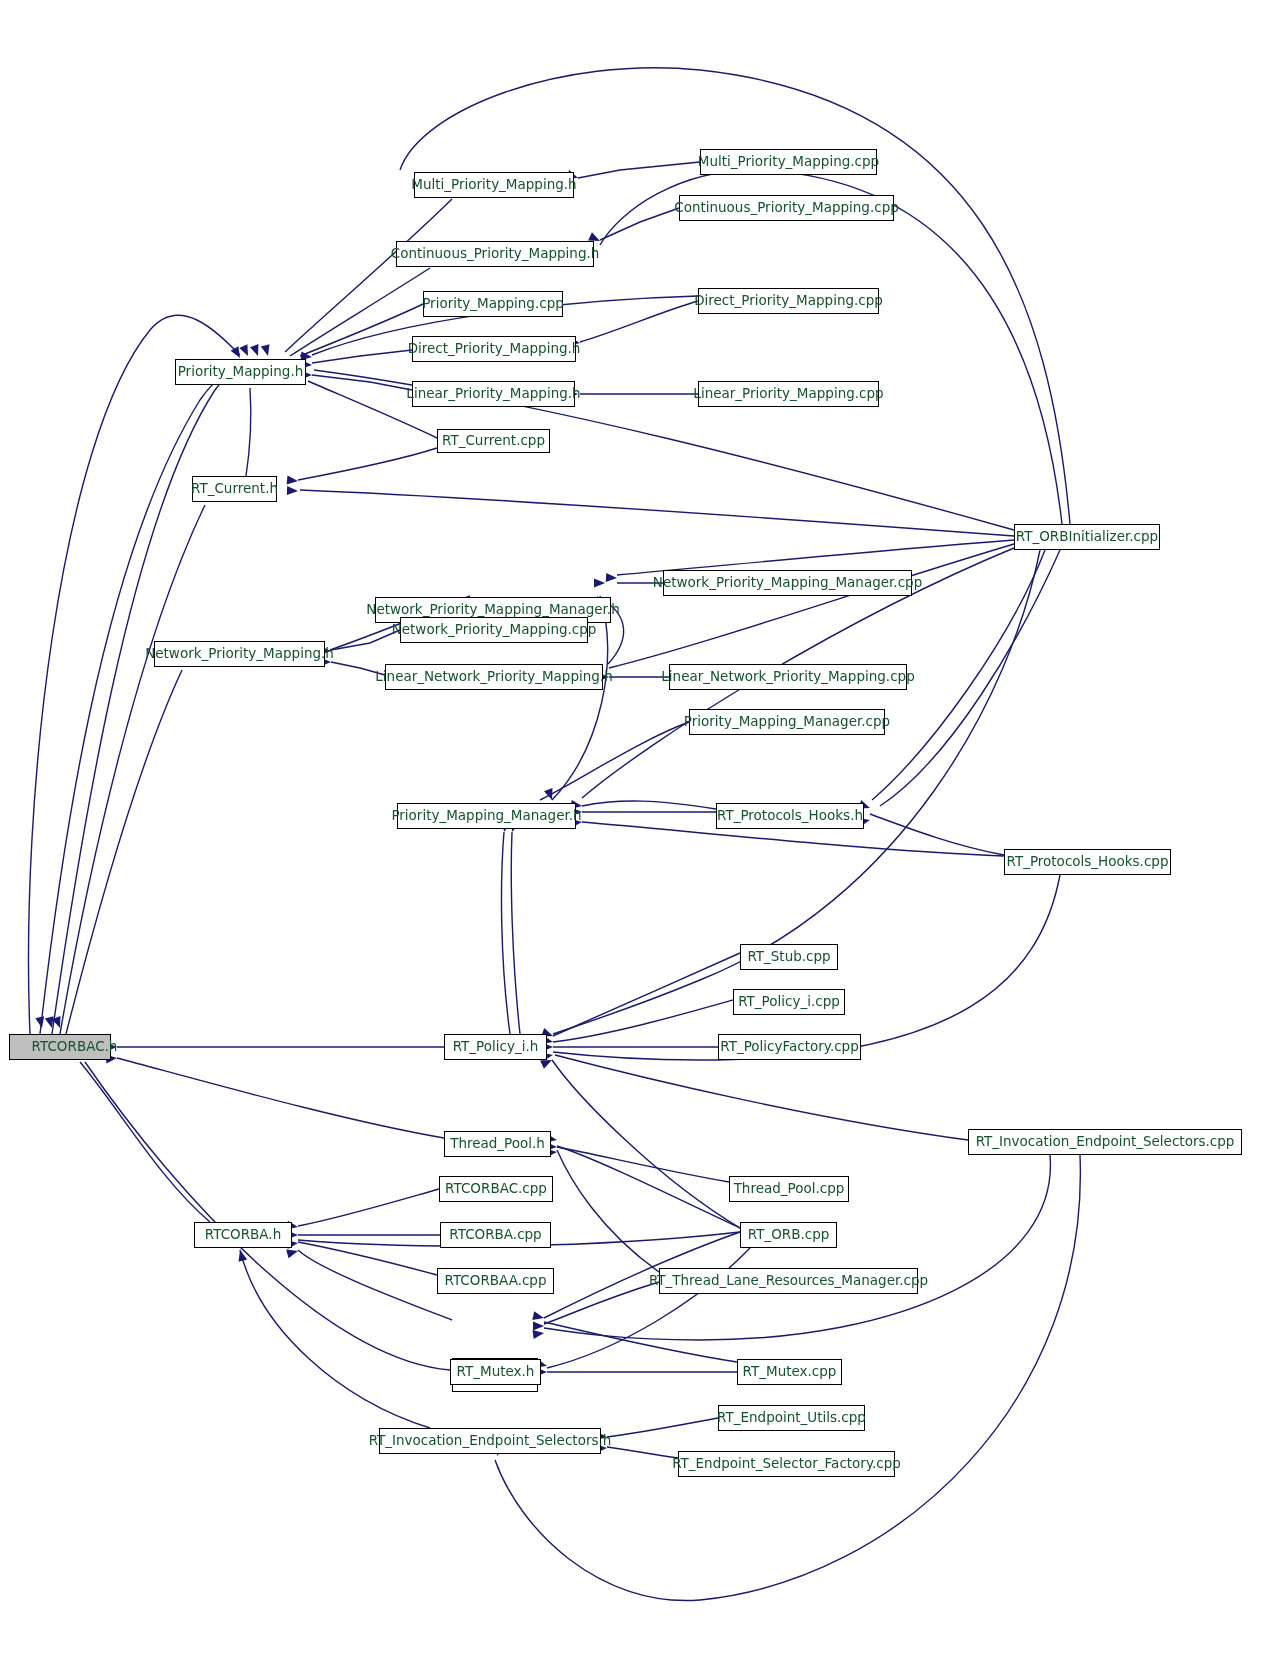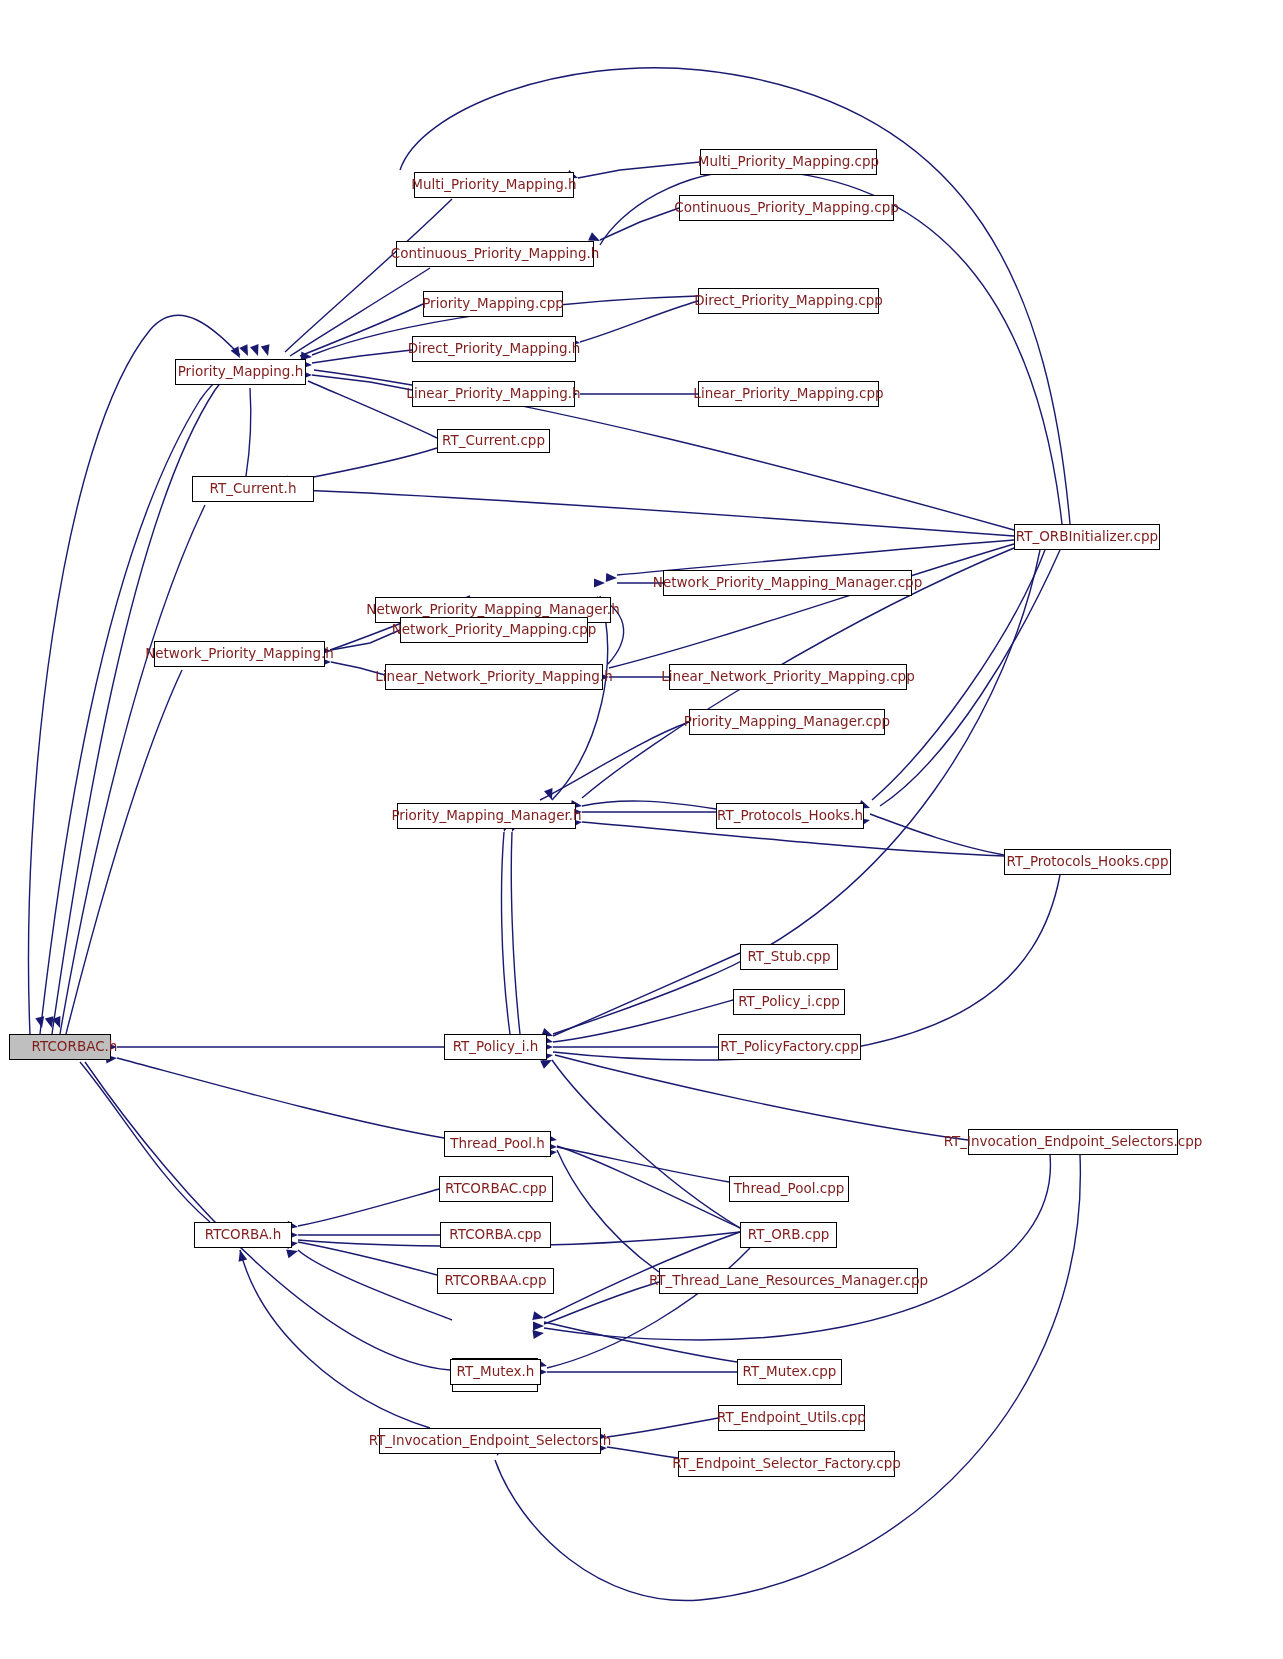--- a/index.html
+++ b/index.html
@@ -31,21 +31,21 @@
   }
   .edge-head {
     fill: #191970;
     stroke: none;
   }
   .node {
     position: absolute;
     box-sizing: border-box;
     border: 1.2px solid #000000;
     background: #ffffff;
-    color: #7f1d1d;
+    color: #14532d;
     font-size: 13.5px;
     line-height: 1;
     display: flex;
     align-items: center;
     justify-content: center;
     white-space: nowrap;
     padding: 0 7px;
     height: 26px;
     cursor: pointer;
   }
@@ -190,39 +190,39 @@
     <div class="node" style="left: 700px; top: 149px; width: 177px; height: 26px;">Multi_Priority_Mapping.cpp</div>
     <div class="node" style="left: 679px; top: 195px; width: 215px; height: 26px;">Continuous_Priority_Mapping.cpp</div>
     <div class="node" style="left: 396px; top: 241px; width: 198px; height: 26px;">Continuous_Priority_Mapping.h</div>
     <div class="node" style="left: 423px; top: 291px; width: 140px; height: 26px;">Priority_Mapping.cpp</div>
     <div class="node" style="left: 698px; top: 288px; width: 181px; height: 26px;">Direct_Priority_Mapping.cpp</div>
     <div class="node" style="left: 412px; top: 336px; width: 164px; height: 26px;">Direct_Priority_Mapping.h</div>
     <div class="node" style="left: 175px; top: 359px; width: 131px; height: 26px;">Priority_Mapping.h</div>
     <div class="node" style="left: 412px; top: 381px; width: 163px; height: 26px;">Linear_Priority_Mapping.h</div>
     <div class="node" style="left: 698px; top: 381px; width: 181px; height: 26px;">Linear_Priority_Mapping.cpp</div>
     <div class="node" style="left: 437px; top: 429px; width: 113px; height: 24px;">RT_Current.cpp</div>
-    <div class="node" style="left: 192px; top: 476px; width: 122px; height: 26px;">RT_Current.h</div>
+    <div class="node" style="left: 192px; top: 476px; width: 85px; height: 26px;">RT_Current.h</div>
     <div class="node" style="left: 1014px; top: 524px; width: 146px; height: 26px;">RT_ORBInitializer.cpp</div>
     <div class="node" style="left: 375px; top: 570px; width: 236px; height: 26px; margin-top: 27px;">Network_Priority_Mapping_Manager.h</div>
     <div class="node" style="left: 663px; top: 570px; width: 249px; height: 26px;">Network_Priority_Mapping_Manager.cpp</div>
     <div class="node" style="left: 400px; top: 617px; width: 188px; height: 26px;">Network_Priority_Mapping.cpp</div>
     <div class="node" style="left: 154px; top: 641px; width: 171px; height: 26px;">Network_Priority_Mapping.h</div>
     <div class="node" style="left: 385px; top: 664px; width: 218px; height: 26px;">Linear_Network_Priority_Mapping.h</div>
     <div class="node" style="left: 669px; top: 664px; width: 238px; height: 26px;">Linear_Network_Priority_Mapping.cpp</div>
     <div class="node" style="left: 689px; top: 709px; width: 196px; height: 26px;">Priority_Mapping_Manager.cpp</div>
     <div class="node" style="left: 397px; top: 803px; width: 179px; height: 26px;">Priority_Mapping_Manager.h</div>
     <div class="node" style="left: 716px; top: 803px; width: 148px; height: 26px;">RT_Protocols_Hooks.h</div>
     <div class="node" style="left: 1004px; top: 849px; width: 167px; height: 26px;">RT_Protocols_Hooks.cpp</div>
     <div class="node" style="left: 740px; top: 944px; width: 98px; height: 26px;">RT_Stub.cpp</div>
     <div class="node" style="left: 733px; top: 989px; width: 112px; height: 26px;">RT_Policy_i.cpp</div>
     <div class="node" style="left: 718px; top: 1034px; width: 143px; height: 26px;">RT_PolicyFactory.cpp</div>
     <div class="node root" style="left: 9px; top: 1034px; width: 102px; height: 26px; padding-left: 36px;">RTCORBAC.h</div>
     <div class="node" style="left: 444px; top: 1034px; width: 103px; height: 26px;">RT_Policy_i.h</div>
     <div class="node" style="left: 444px; top: 1131px; width: 107px; height: 26px;">Thread_Pool.h</div>
-    <div class="node" style="left: 968px; top: 1129px; width: 210px; height: 26px;">RT_Invocation_Endpoint_Selectors.cpp</div>
+    <div class="node" style="left: 968px; top: 1129px; width: 274px; height: 26px;">RT_Invocation_Endpoint_Selectors.cpp</div>
     <div class="node" style="left: 439px; top: 1176px; width: 114px; height: 26px;">RTCORBAC.cpp</div>
     <div class="node" style="left: 729px; top: 1176px; width: 120px; height: 26px;">Thread_Pool.cpp</div>
     <div class="node" style="left: 194px; top: 1222px; width: 98px; height: 26px;">RTCORBA.h</div>
     <div class="node" style="left: 440px; top: 1222px; width: 111px; height: 26px;">RTCORBA.cpp</div>
     <div class="node" style="left: 740px; top: 1222px; width: 97px; height: 26px;">RT_ORB.cpp</div>
     <div class="node" style="left: 437px; top: 1268px; width: 117px; height: 26px;">RTCORBAA.cpp</div>
     <div class="node" style="left: 659px; top: 1268px; width: 259px; height: 26px;">RT_Thread_Lane_Resources_Manager.cpp</div>
     <div class="node" style="left: 452px; top: 1313px; width: 86px; height: 34px; margin-top: 45px;">RT_ORB.h</div>
     <div class="node" style="left: 450px; top: 1359px; width: 91px; height: 26px;">RT_Mutex.h</div>
     <div class="node" style="left: 737px; top: 1359px; width: 105px; height: 26px;">RT_Mutex.cpp</div>

